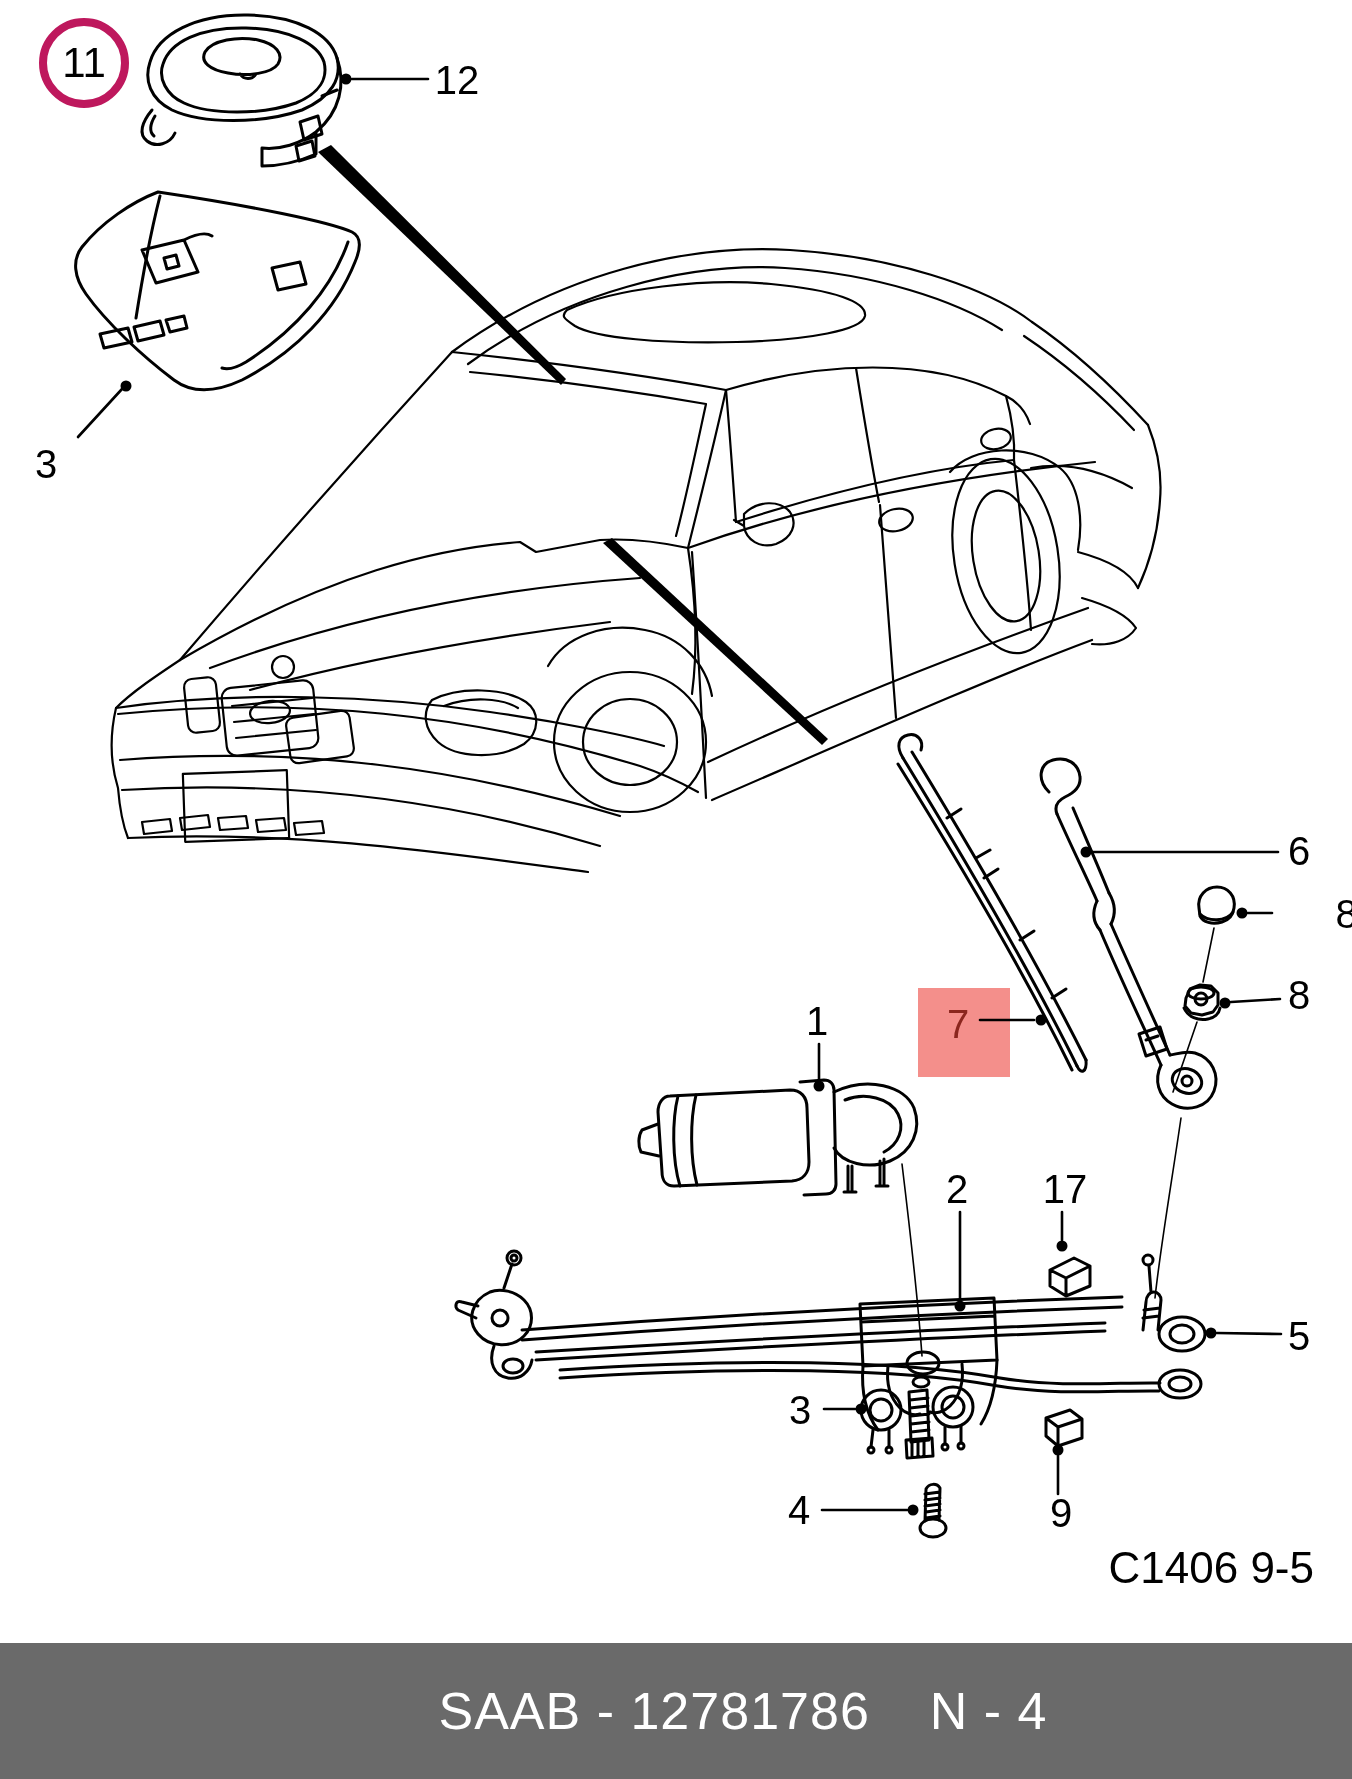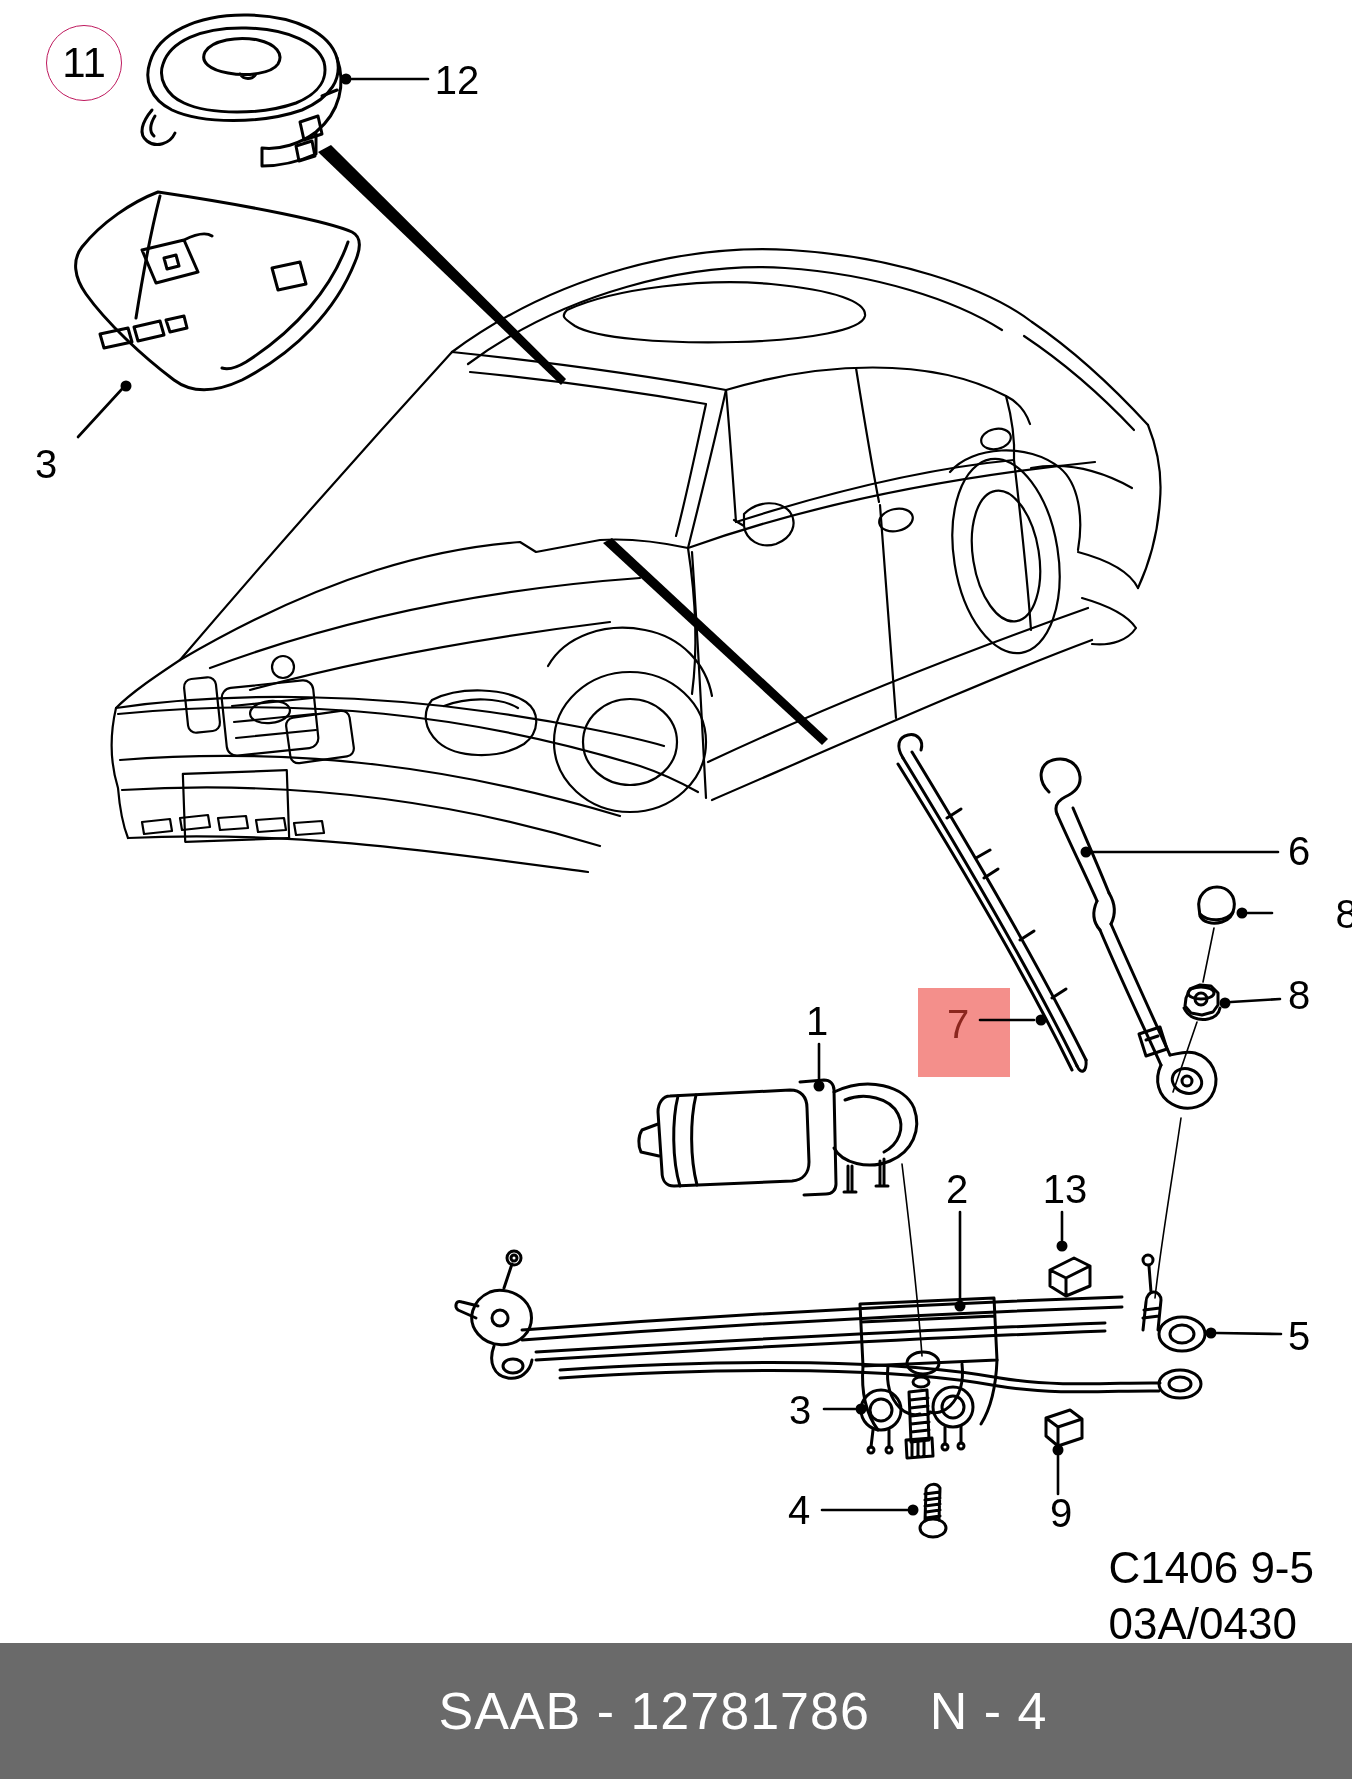--- a/index.html
+++ b/index.html
@@ -3,21 +3,21 @@
 <meta charset="utf-8">
 <style>
   html,body{margin:0;padding:0;background:#fff;}
   .stage{position:relative;width:1352px;height:1779px;background:#fff;overflow:hidden;
          font-family:"Liberation Sans",sans-serif;}
   .stage svg{position:absolute;left:0;top:0;z-index:2;}
   .hl-box{position:absolute;z-index:1;}
   .callout-layer{position:absolute;left:0;top:0;width:100%;height:100%;z-index:3;}
   .callout{position:absolute;transform:translate(-50%,-50%);font-size:40px;font-weight:400;
            color:#000;line-height:1;white-space:nowrap;}
-  .callout.circled{width:74px;height:74px;border:1px solid #be185d;border-radius:50%;
+  .callout.circled{width:74px;height:74px;border:8px solid #be185d;border-radius:50%;
            display:flex;align-items:center;justify-content:center;font-size:42px;background:#fff;}
   .doc-code{position:absolute;right:38px;top:1540px;z-index:3;
             font-size:44px;color:#000;line-height:1.28;}
   .footer-bar{position:absolute;left:0;top:1643px;width:100%;height:136px;z-index:4;
               display:flex;align-items:center;justify-content:center;}
   .footer-row{display:flex;gap:60px;transform:translateX(67px);
               font-size:52px;color:#fff;letter-spacing:1px;}
 </style>
 </head>
 <body>
@@ -233,26 +233,25 @@
       <div class="callout" style="left: 817px; top: 1021px;">1</div>
       <div class="callout" style="left: 957px; top: 1189px;">2</div>
       <div class="callout" style="left: 800px; top: 1410px;">3</div>
       <div class="callout" style="left: 799px; top: 1510px;">4</div>
       <div class="callout" style="left: 1299px; top: 1336px;">5</div>
       <div class="callout" style="left: 1299px; top: 851px;">6</div>
       <div class="callout hl" style="left: 958px; top: 1024px; color: rgb(139, 38, 30);">7</div>
       <div class="callout" style="left: 1299px; top: 995px;">8</div>
       <div class="callout" style="left: 1360px; top: 914px;">8A</div>
       <div class="callout" style="left: 1061px; top: 1513px;">9</div>
-      <div class="callout" style="left: 1065px; top: 1189px;">13</div>
+      <div class="callout" style="left: 1065px; top: 1189px;">17</div>
     </div>
 
   <div class="doc-code">
     <div>C1406 9-5</div>
-    <div>03A/0430</div>
   </div>
 
   <div class="footer-bar" style="background: rgb(106, 106, 106); color: rgb(255, 255, 255);">
     <div class="footer-row">
       <span>SAAB - 12781786</span>
       <span>N - 4</span>
     </div>
   </div>
 </div>
 

